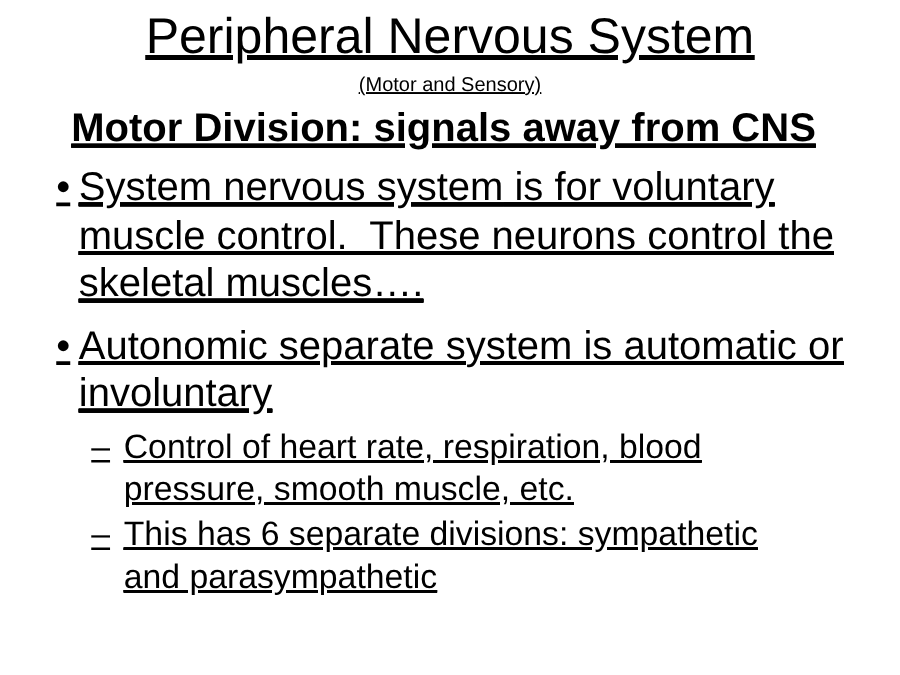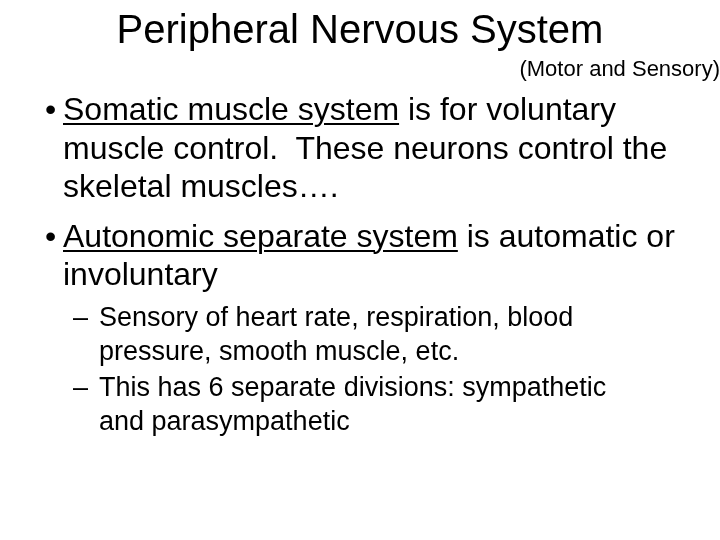--- a/index.html
+++ b/index.html
@@ -1,15 +1,15 @@
 <!DOCTYPE html>
 <html><head>
 <meta charset="utf-8">
 <style>
-  * { margin: 0; padding: 0; box-sizing: border-box; }
+  * { margin: 0; padding: 0; box-sizing: border-box; text-decoration: underline; }
   html, body { background: #888; }
   .slide {
     position: relative;
     width: 720px;
     height: 540px;
     margin: 0 auto;
     background: #ffffff;
     color: #000000;
     font-family: "Liberation Sans", "DejaVu Sans", sans-serif;
     overflow: hidden;
@@ -17,23 +17,23 @@
   .title {
     margin-top: 5px;
     font-size: 40px;
     line-height: 48px;
     font-weight: normal;
     text-align: center;
     white-space: nowrap;
   }
   .subtitle {
     margin-top: 4px;
-    font-size: 22px;
+    font-size: 16px;
     line-height: 24px;
-    text-align: right;
+    text-align: center;
     white-space: nowrap;
   }
   .heading {
     margin-top: 2px;
     margin-left: 57px;
     font-size: 32px;
     line-height: 38px;
     font-weight: bold;
     white-space: nowrap;
   }
@@ -80,24 +80,25 @@
 </style>
 </head>
 <body>
 
 <div class="slide">
 
   <h1 class="title">Peripheral Nervous System</h1>
 
   <div class="subtitle">(Motor and Sensory)</div>
 
+  <div class="heading"><span class="u">Motor Division</span><span>: signals away from CNS</span></div>
 
   <ul class="main">
-    <li><span class="marker">•</span><span class="u">Somatic muscle system</span><span> is for voluntary muscle control.&nbsp; These neurons control the skeletal muscles….</span></li>
+    <li><span class="marker">•</span><span class="u">System nervous system</span><span> is for voluntary muscle control.&nbsp; These neurons control the skeletal muscles….</span></li>
     <li><span class="marker">•</span><span class="u">Autonomic separate system</span><span> is automatic or involuntary</span></li>
   </ul>
 
   <ul class="sub">
-    <li><span class="marker">–</span><span>Sensory of heart rate, respiration, blood pressure, smooth muscle, etc.</span></li>
+    <li><span class="marker">–</span><span>Control of heart rate, respiration, blood pressure, smooth muscle, etc.</span></li>
     <li><span class="marker">–</span><span>This has 6 separate divisions: sympathetic and parasympathetic</span></li>
   </ul>
 
 </div>
 
 </body></html>

